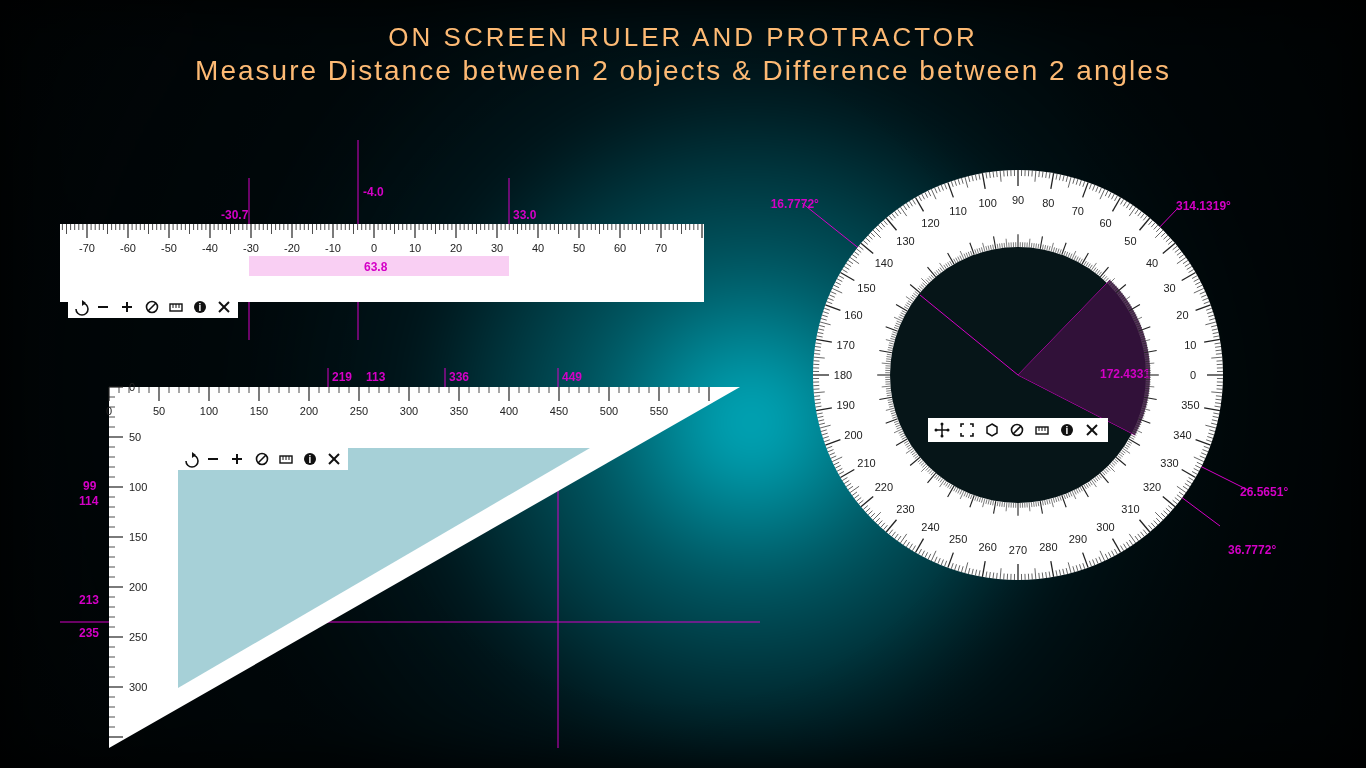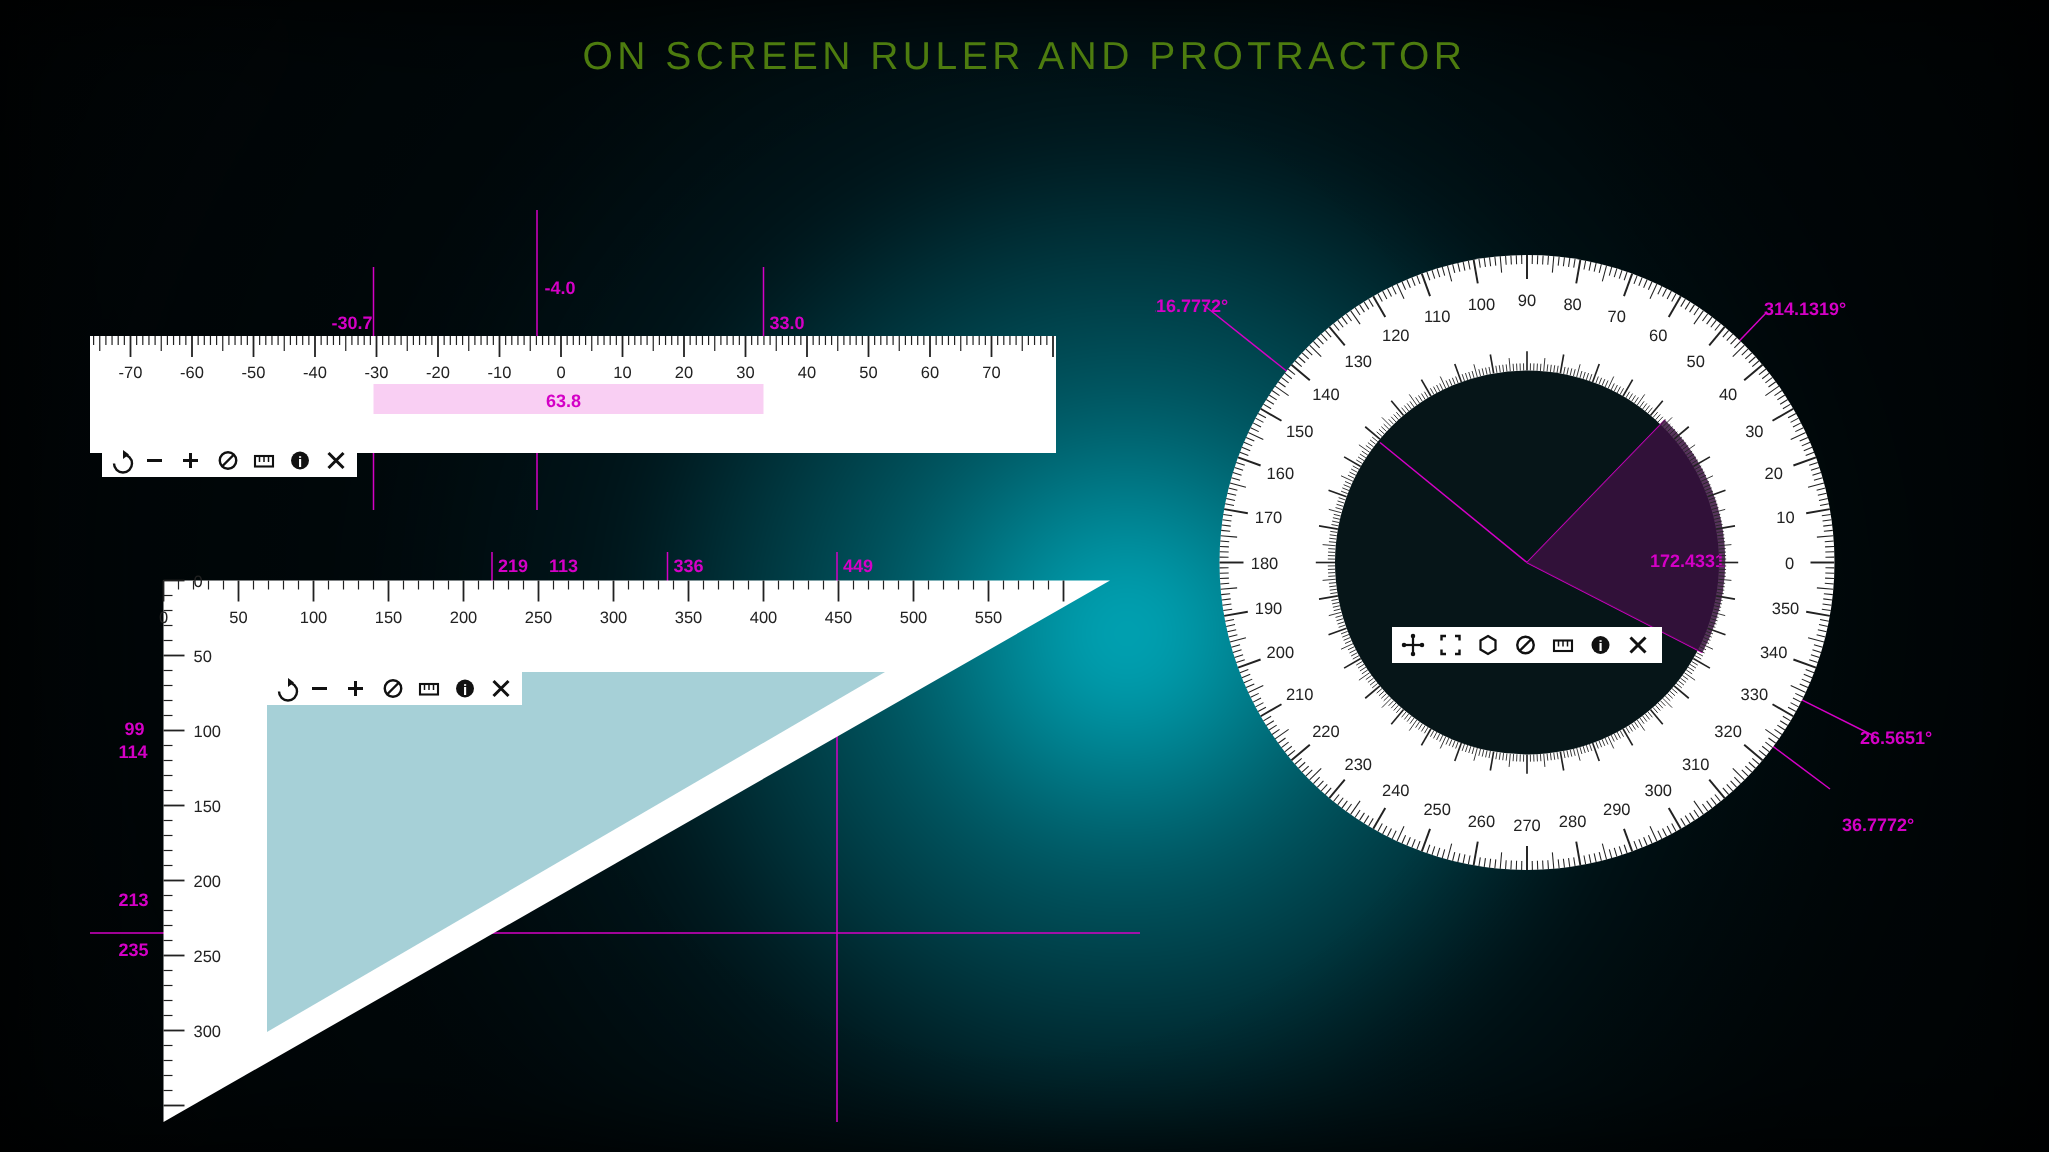--- a/index.html
+++ b/index.html
@@ -25,21 +25,21 @@
     position:absolute;
     inset:0;
     background: radial-gradient(circle at 50% 50%, transparent 40%, rgba(0,0,0,0.7) 95%);
   }
   .heading {
     position: absolute;
     top: 22px;
     left: 0;
     right: 0;
     text-align: center;
-    color: #4d7c0f;
+    color: #fdba74;
     font-weight: 300;
     letter-spacing: 1px;
     z-index: 5;
   }
   .heading .line1 {
     font-size: 26px;
     letter-spacing: 3px;
     margin-bottom: 2px;
   }
   .heading .line2 {
@@ -53,20 +53,21 @@
   .toolbar-rect { fill: #fff; }
 </style>
 </head>
 <body>
 
 <div class="bg"></div>
 <div class="vignette"></div>
 
 <div class="heading">
   <div class="line1">ON SCREEN RULER AND PROTRACTOR</div>
+  <div class="line2">Measure Distance between 2 objects &amp; Difference between 2 angles</div>
 </div>
 
 <svg id="ruler1" width="700" height="220" style="left:50px; top:140px;">
 
   <line x1="308" y1="0" x2="308" y2="200" class="magenta" stroke-width="1"></line>
   <text x="313" y="56" class="magenta-text">-4.0</text>
   <line x1="199" y1="38" x2="199" y2="200" class="magenta" stroke-width="1"></line>
   <text x="171" y="79" class="magenta-text">-30.7</text>
   <line x1="459" y1="38" x2="459" y2="145" class="magenta" stroke-width="1"></line>
   <text x="463" y="79" class="magenta-text">33.0</text>

